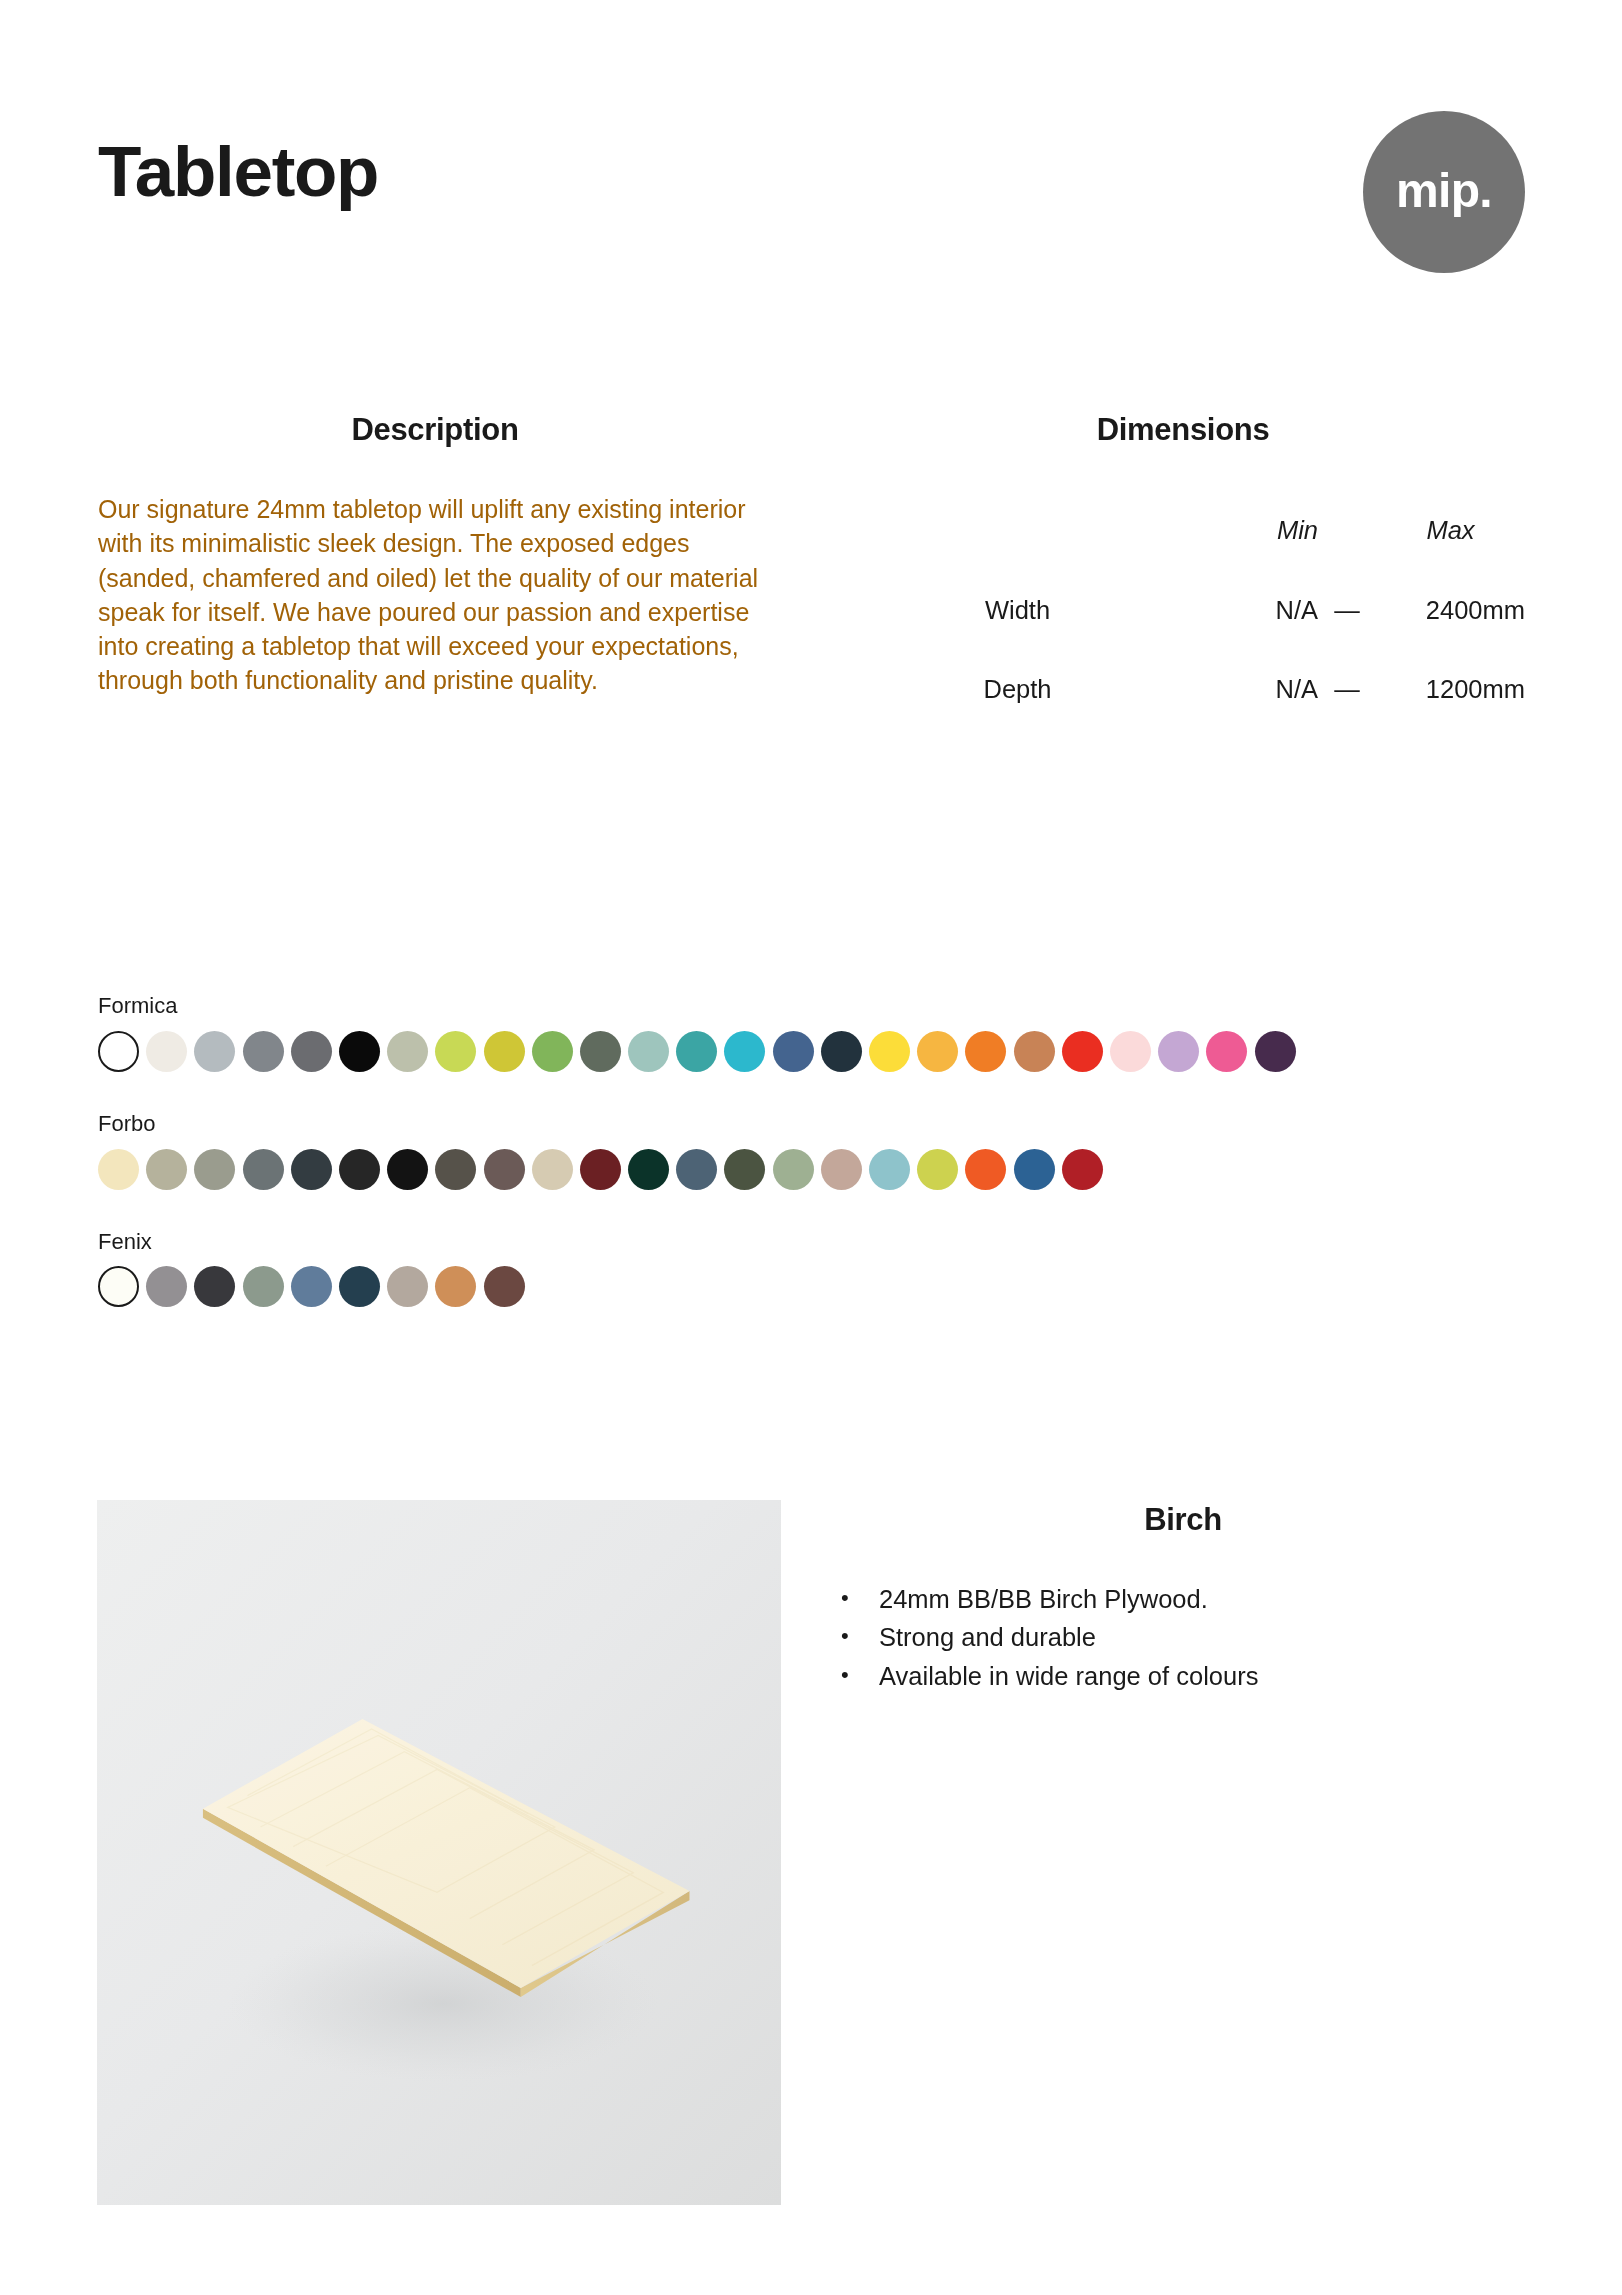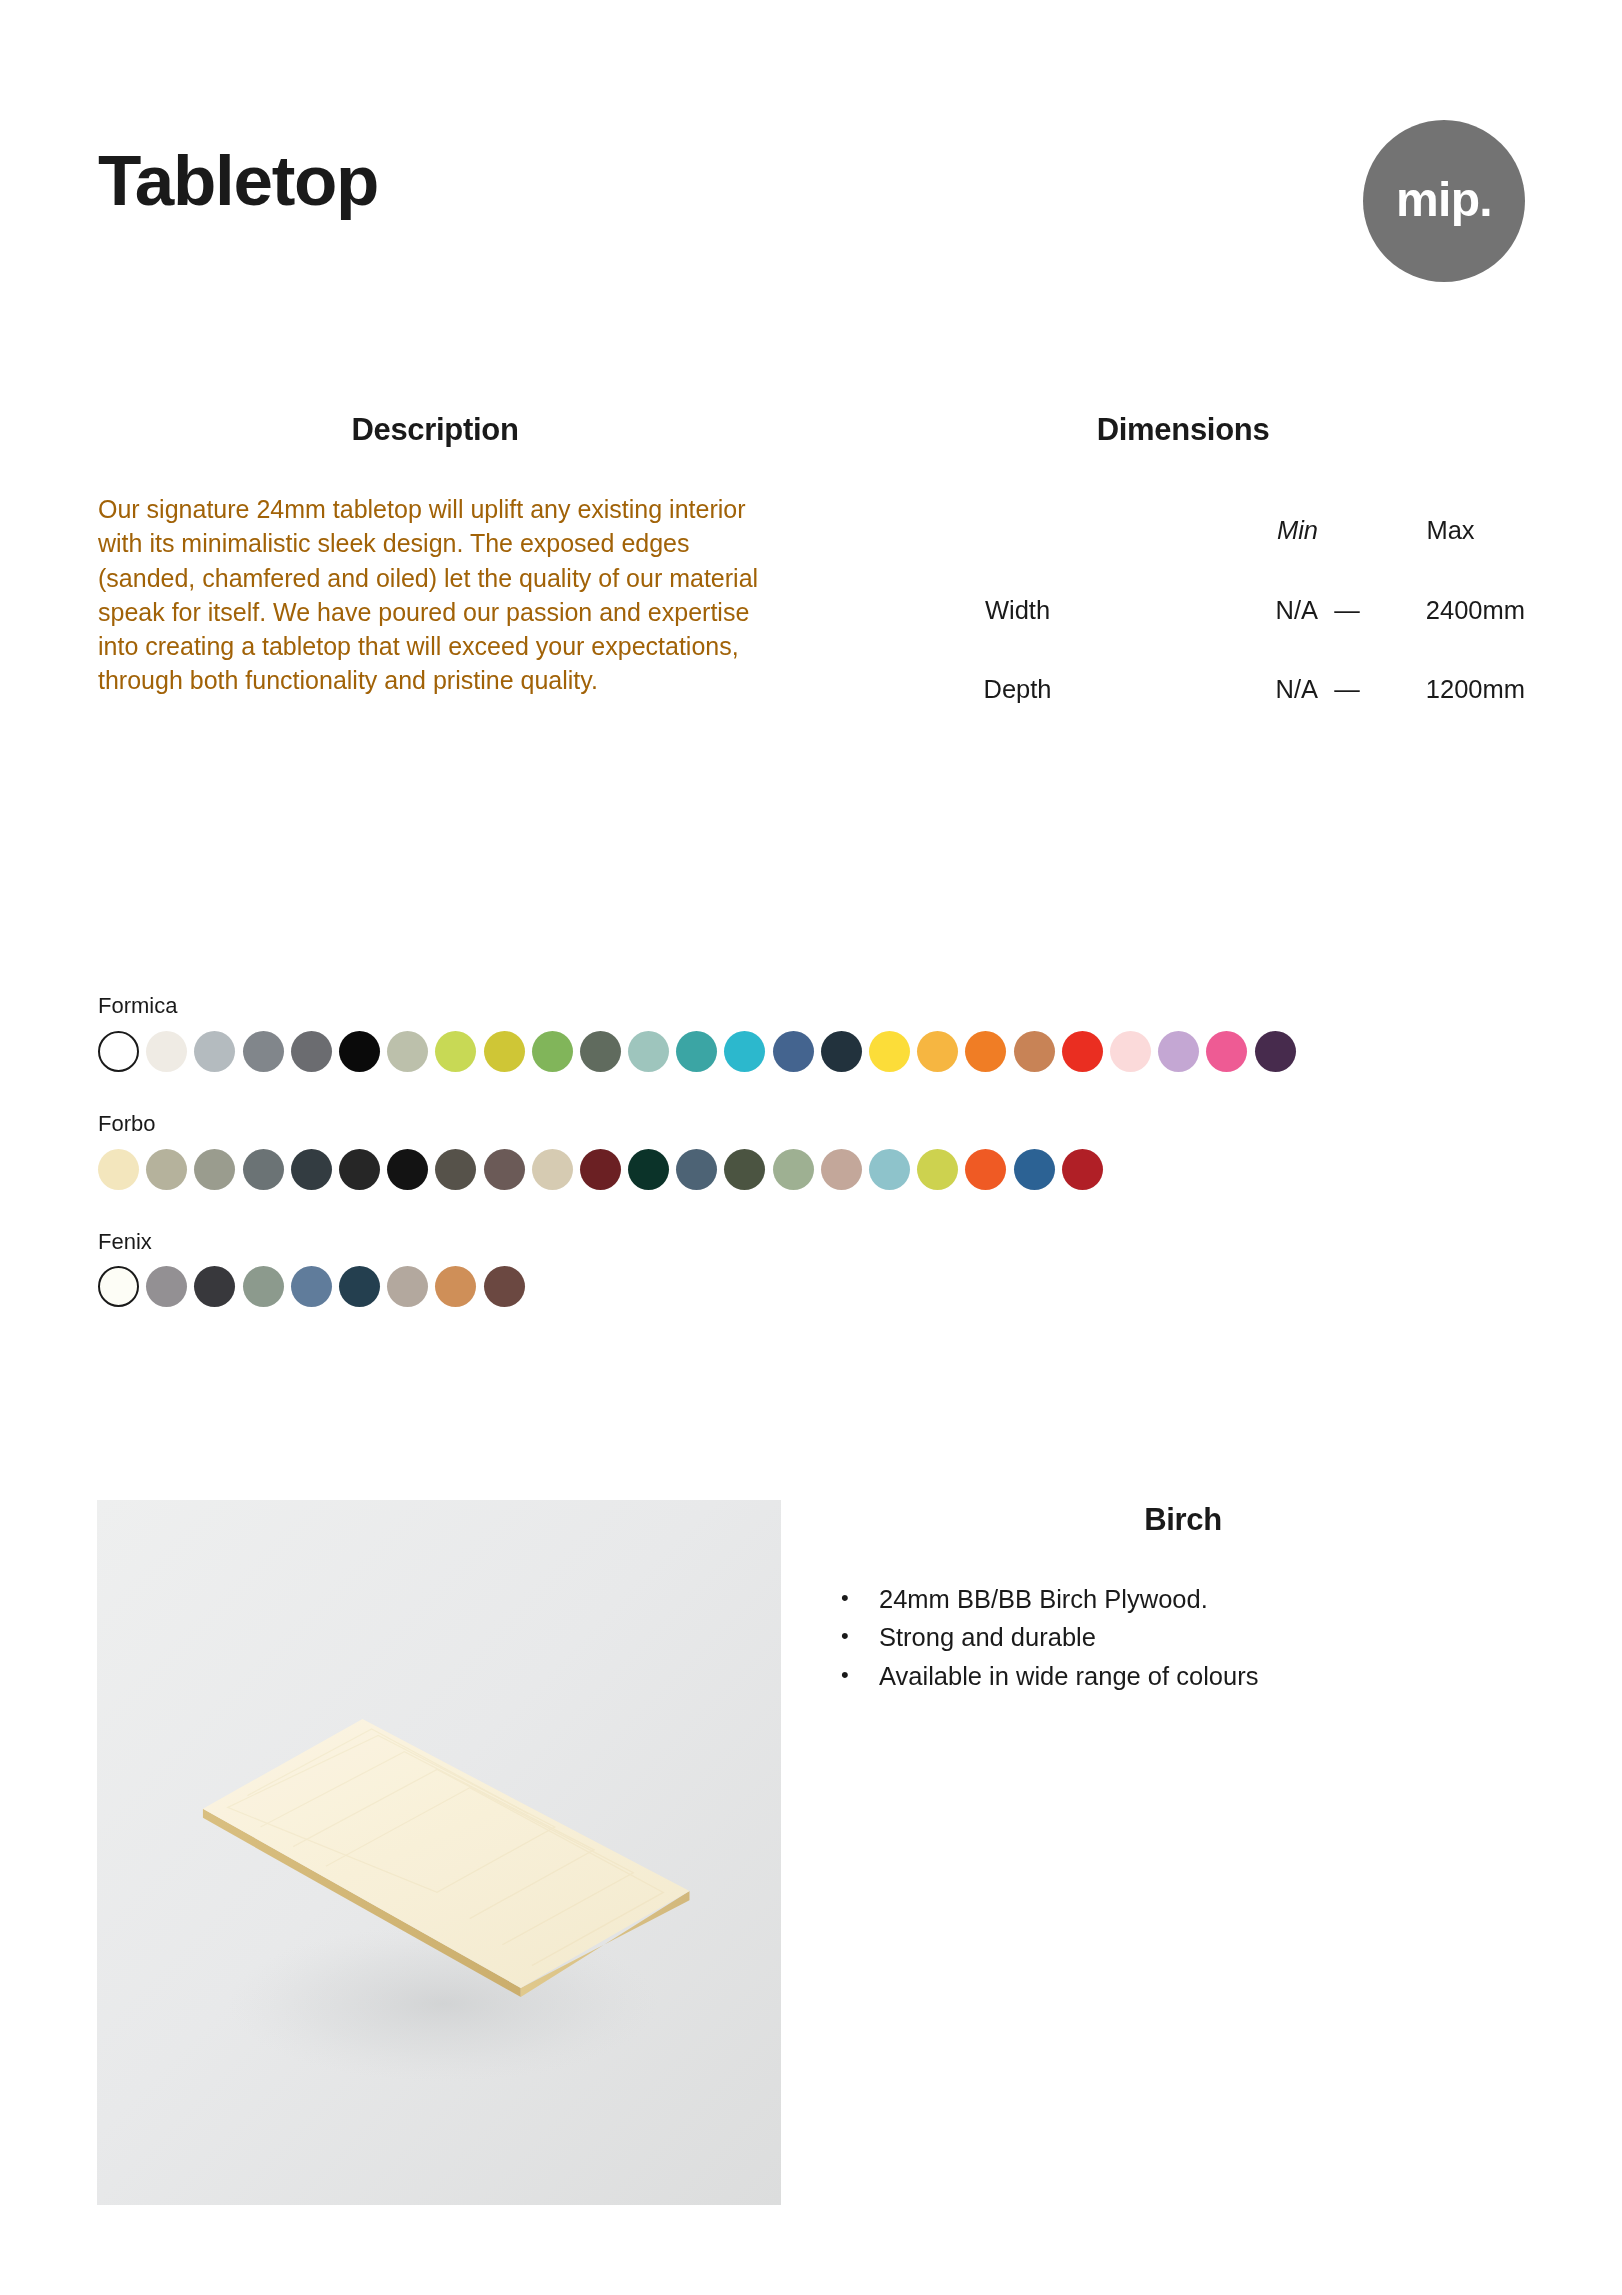--- a/index.html
+++ b/index.html
@@ -20,21 +20,21 @@
   .page {
     position: relative;
     width: 1623px;
     height: 2295px;
     padding: 0;
   }
 
   
   .header {
     position: absolute;
-    top: 120px;
+    top: 111px;
     left: 98px;
     right: 98px;
     height: 170px;
   }
 
   .page-title {
     font-size: 71px;
     font-weight: 700;
     letter-spacing: -1.3px;
     line-height: 1;
@@ -123,21 +123,21 @@
   .dim-table tbody td {
     height: 79px;
   }
 
   .col-label  { width: 353px; }
   .col-min    { width: 124px; text-align: right !important; padding-right: 2.6px; }
   .col-dash   { width: 58px;  text-align: center !important; }
   .col-max    { width: 149px; text-align: right !important; }
 
   .th-min { width: 124px; text-align: right !important; padding-right: 2.6px; font-style: italic; }
-  .th-max { width: 149px; text-align: center; }
+  .th-max { width: 149px; text-align: center; font-style: italic; }
   .th-pad { width: 58px; }
 
   
   .colours-block {
     position: absolute;
     top: 952px;
     left: 98px;
     width: 1427px;
   }
 

